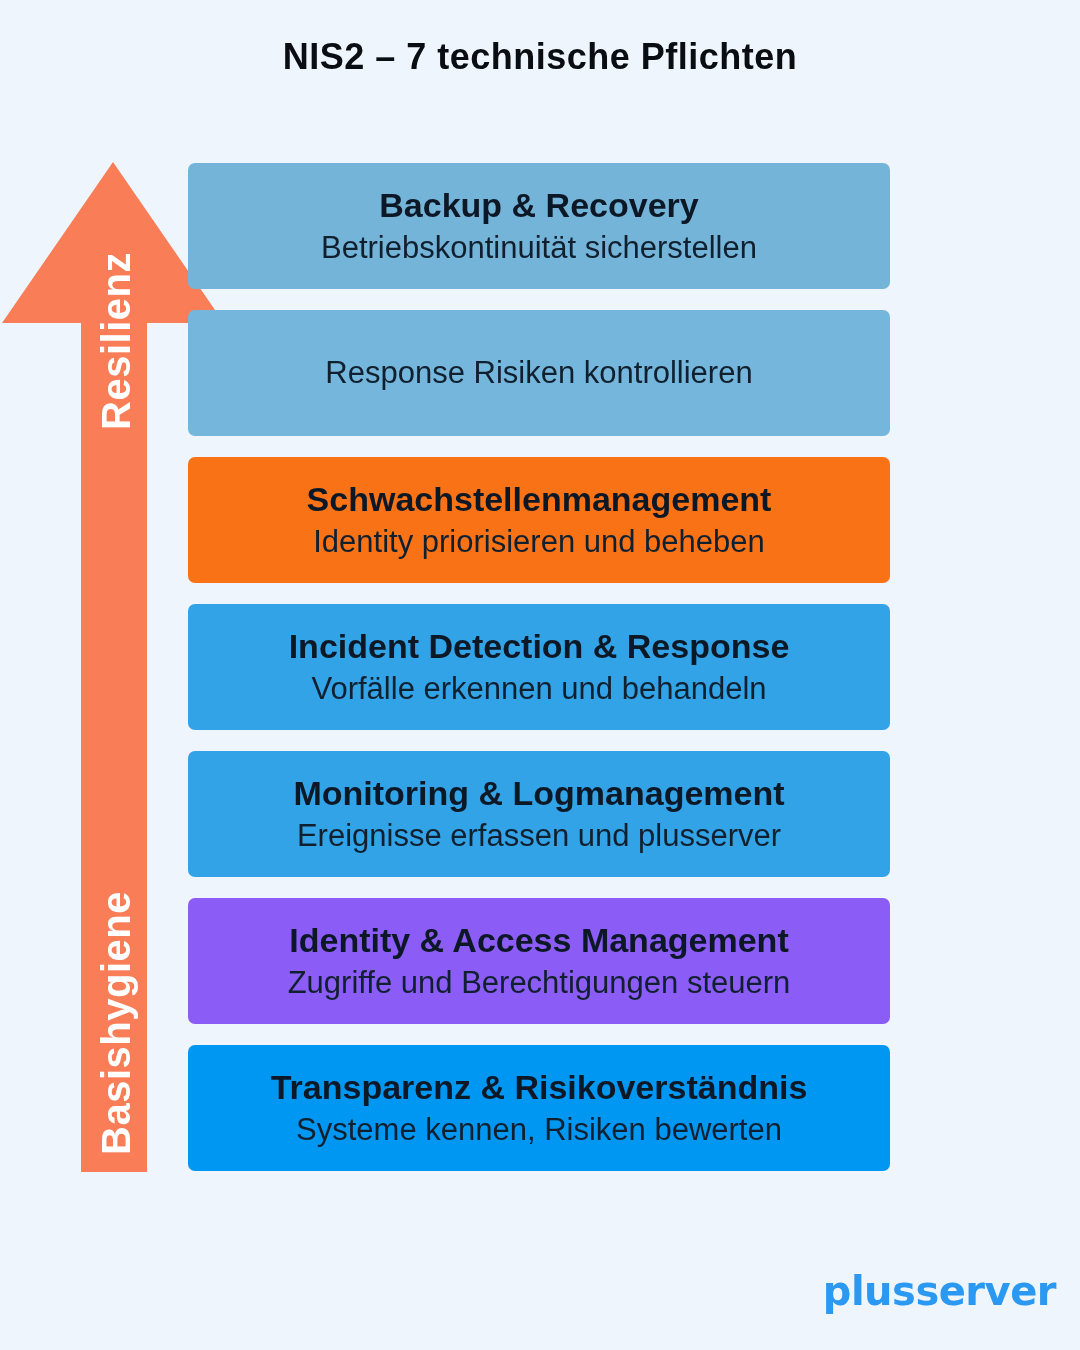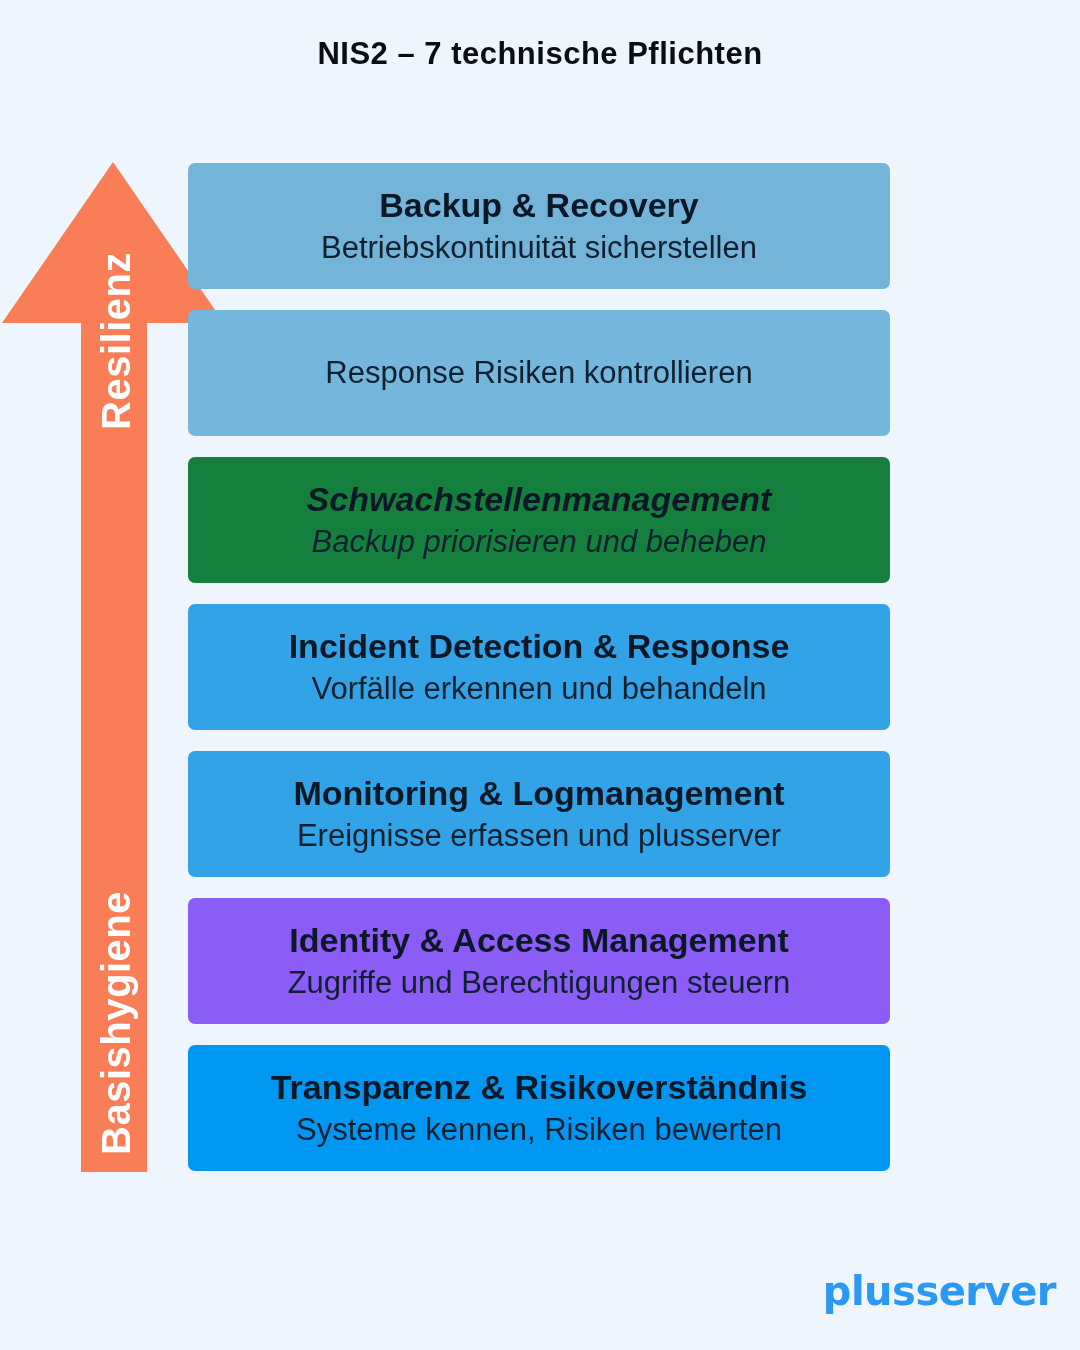--- a/index.html
+++ b/index.html
@@ -14,21 +14,21 @@
     margin:0 auto;
     background:#eef5fc;
     overflow:hidden;
   }
   .page-title{
     position:absolute;
     top:36px;
     left:0;
     width:100%;
     text-align:center;
-    font-size:31px;
+    font-size:36px;
     font-weight:800;
     letter-spacing:0.5px;
     color:#0a0d12;
   }
   .arrow-svg{
     position:absolute;
     left:0;
     top:158px;
     width:230px;
     height:1016px;
@@ -103,23 +103,23 @@
 
   <div class="bar bar-1" style="background: rgb(116, 180, 217);">
     <div class="bar-title">Backup &amp; Recovery</div>
     <div class="bar-subtitle">Betriebskontinuität sicherstellen</div>
   </div>
 
   <div class="bar bar-2" style="background: rgb(116, 182, 220);">
     <div class="bar-subtitle">Response Risiken kontrollieren</div>
   </div>
 
-  <div class="bar bar-3" style="background: #15803d; font-style: italic;">
+  <div class="bar bar-3" style="background: #f97316;">
     <div class="bar-title">Schwachstellenmanagement</div>
-    <div class="bar-subtitle">Backup priorisieren und beheben</div>
+    <div class="bar-subtitle">Identity priorisieren und beheben</div>
   </div>
 
   <div class="bar bar-4" style="background: rgb(49, 163, 230); text-align: right;">
     <div class="bar-title">Incident Detection &amp; Response</div>
     <div class="bar-subtitle">Vorfälle erkennen und behandeln</div>
   </div>
 
   <div class="bar bar-5" style="background: rgb(49, 163, 230);">
     <div class="bar-title">Monitoring &amp; Logmanagement</div>
     <div class="bar-subtitle">Ereignisse erfassen und plusserver</div>

